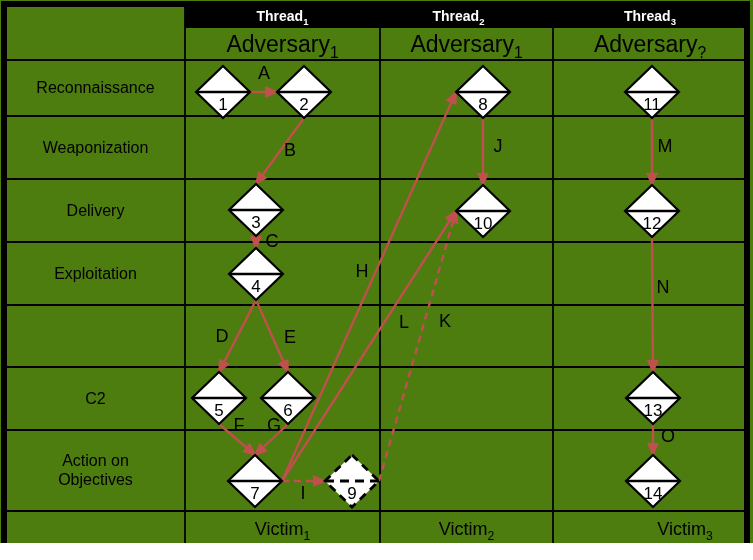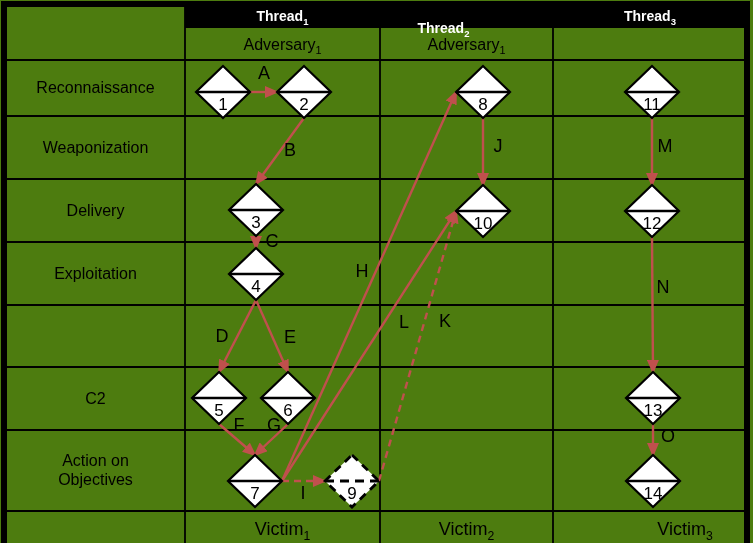--- a/index.html
+++ b/index.html
@@ -5,21 +5,21 @@
   html,body{margin:0;padding:0;background:#ffffff;}
   #app{
     position:relative;width:753px;height:543px;background:#4d7c0f;overflow:hidden;
     font-family:"Liberation Sans", sans-serif;color:#000;
   }
   svg{position:absolute;left:0;top:0;}
   .lbl{position:absolute;display:flex;align-items:center;justify-content:center;text-align:center;}
   .phase{left:7px;width:177px;font-size:16px;}
   .phase-wrap{padding:0 30px;width:117px;line-height:1.15;}
   .thread-hdr{top:4px;height:24px;color:#ffffff;font-weight:bold;font-size:14px;}
-  .adv{top:29px;height:31px;font-size:16px;}
+  .adv{top:29px;height:31px;font-size:23px;}
   .vic{top:512px;height:35px;font-size:18px;}
   sub{font-size:68%;line-height:0;}
   .edge-label{position:absolute;transform:translate(-50%,-50%);font-size:18px;}
   .node-num{position:absolute;transform:translate(-50%,-50%);font-size:17px;}
 </style>
 </head>
 <body>
 
 <div id="app">
 
@@ -121,32 +121,35 @@
         <g>
           <polygon points="653,455 680,481 653,507 626,481" fill="#ffffff" stroke="#000000" stroke-width="2.2"></polygon>
           <line x1="626" y1="481" x2="680" y2="481" stroke="#000000" stroke-width="2.4"></line>
         </g>
       </g>
   </svg>
 
   <div class="lbl thread-hdr" style="left:185px;width:195px;">
     <span><span>Thread</span><sub>1</sub></span>
   </div>
-  <div class="lbl thread-hdr" style="left:357px;width:173px;margin-top:12px;">
+  <div class="lbl thread-hdr" style="left:372px;width:173px;">
     <span><span>Thread</span><sub>2</sub></span>
   </div>
   <div class="lbl thread-hdr" style="left:553px;width:194px;">
     <span><span>Thread</span><sub>3</sub></span>
   </div>
 
   <div class="lbl adv" style="left:185px;width:195px;">
     <span><span>Adversary</span><sub>1</sub></span>
   </div>
   <div class="lbl adv" style="left:380px;width:173px;">
     <span><span>Adversary</span><sub>1</sub></span>
+  </div>
+  <div class="lbl adv" style="left:553px;width:194px;">
+    <span><span>Adversary</span><sub>?</sub></span>
   </div>
 
   <div class="lbl phase" style="top:60px;height:56px;">Reconnaissance</div>
   <div class="lbl phase" style="top:179px;height:63px;">Delivery</div>
   <div class="lbl phase" style="top:116px;height:63px;">Weaponization</div>
   <div class="lbl phase" style="top:242px;height:63px;">Exploitation</div>
   <div class="lbl phase" style="top:367px;height:63px;">C2</div>
   <div class="lbl phase phase-wrap" style="top:430px;height:81px;">Action on Objectives</div>
 
   <div class="lbl vic" style="left:185px;width:195px;">

